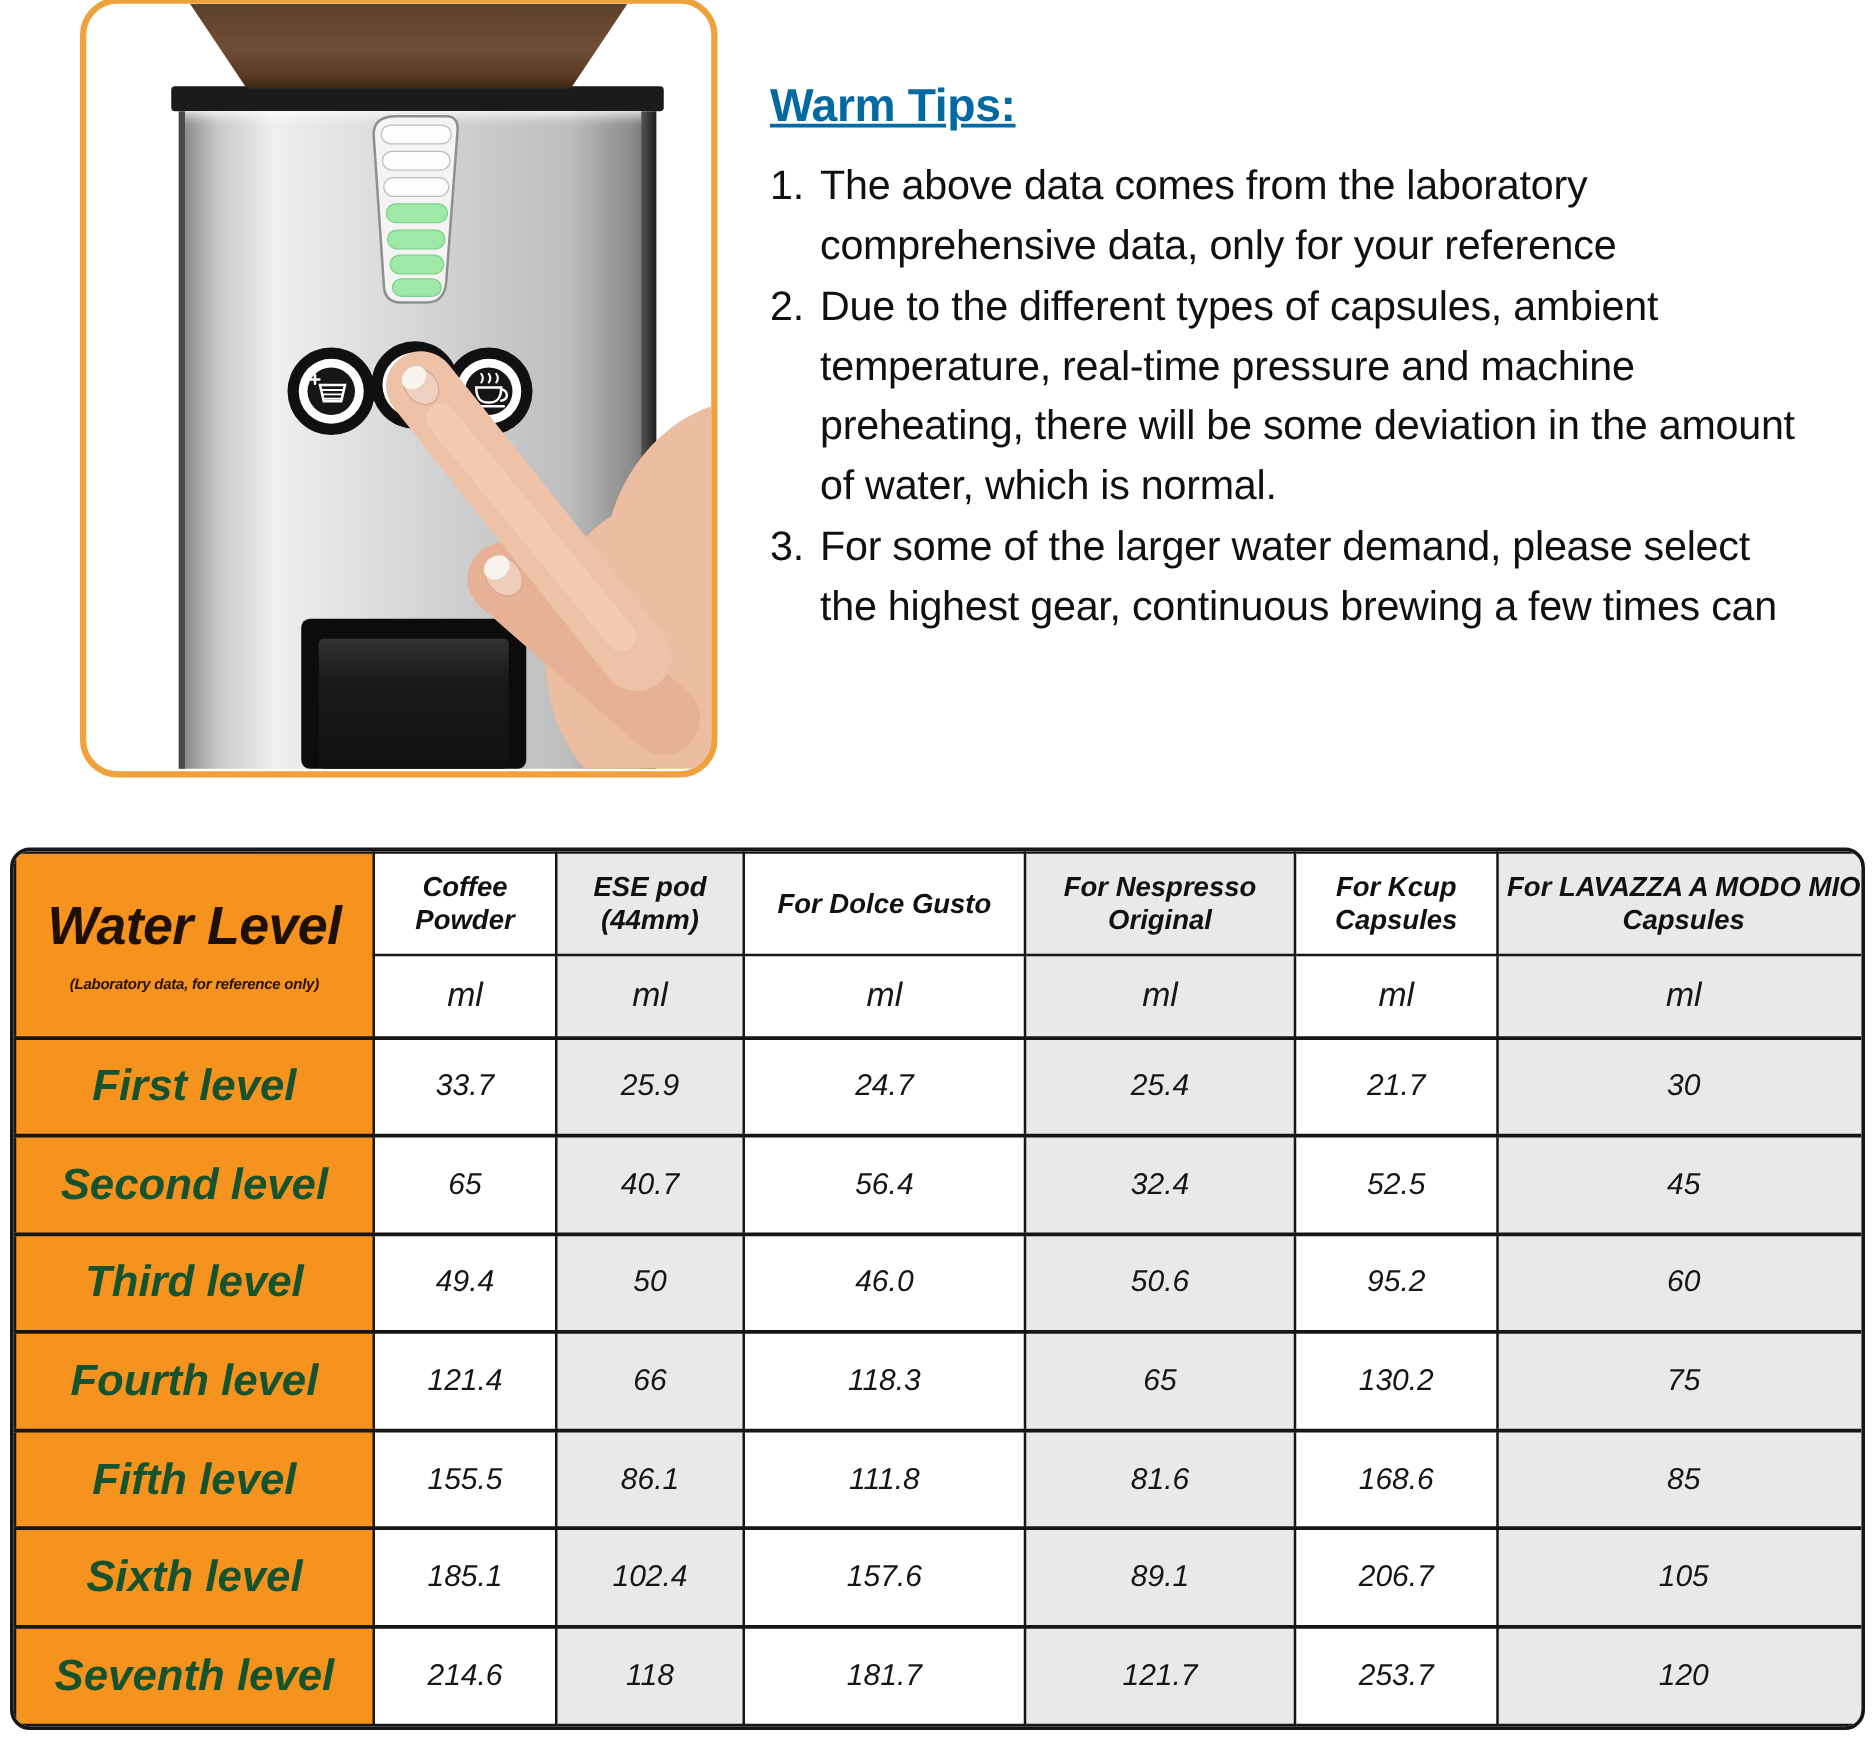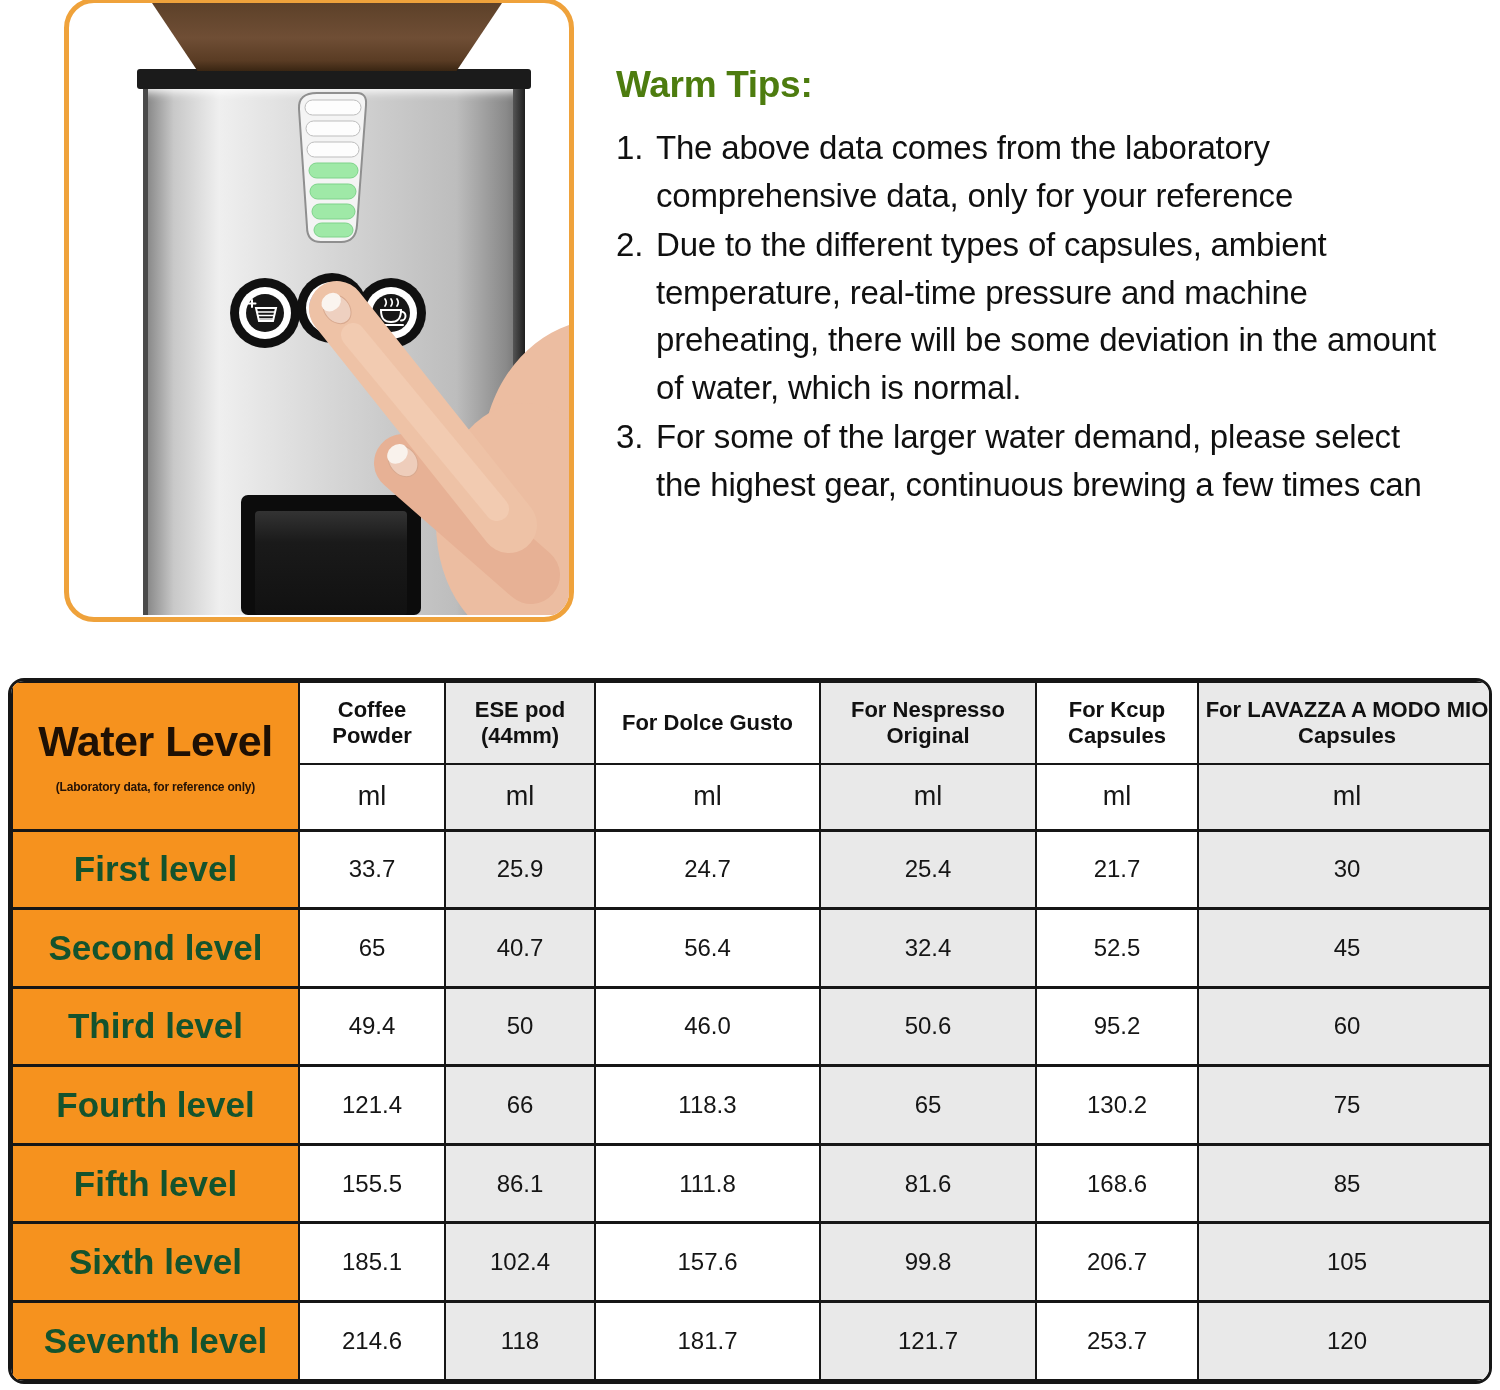--- a/index.html
+++ b/index.html
@@ -37,33 +37,33 @@
     background:#0c0c0c;border-radius:7px;z-index:2;
   }
   .dispenser-inner{
     position:absolute;left:14px;top:16px;right:14px;bottom:0;
     background:linear-gradient(180deg,#333 0%,#1a1a1a 30%,#111 100%);border-radius:4px;
   }
   .hand-svg{position:absolute;left:0;top:0;z-index:5;}
 
   
   .tips{position:absolute;left:616px;top:64px;width:838px;}
-  .tips-title{font-size:37px;font-weight:bold;color:#4d7c0f;letter-spacing:-0.3px;}
+  .tips-title{font-size:37px;font-weight:bold;color:#0369a1;letter-spacing:-0.3px;text-decoration:underline;}
   .tips-list{list-style:none;margin:18px 0 0 0;padding:0;}
   .tips-list li{display:flex;font-size:33px;line-height:1.44;color:#101010;letter-spacing:-0.2px;margin:0 0 2px 0;}
   .tip-num{flex:0 0 40px;}
   .tip-text{flex:1;}
 
   
   .table-wrap{
     position:absolute;left:8px;top:678px;width:1484px;height:706px;
     border:3px solid #161616;border-radius:16px;overflow:hidden;background:#fff;
     box-sizing:border-box;
   }
-  table.wl{width:100%;height:100%;border-collapse:collapse;table-layout:fixed;}
+  table.wl{width:100%;height:100%;border-collapse:collapse;table-layout:fixed;font-style:italic;}
   .wl th,.wl td{border:2px solid #161616;text-align:center;vertical-align:middle;padding:2px 6px;}
   .wl thead tr.names{height:82px;}
   .wl thead tr.units{height:66px;margin-top:34px;}
   .wl tbody tr{height:78px;border-top:3px solid #161616;}
   .wl th.colhead{font-size:22px;font-weight:bold;color:#111;line-height:1.18;background:#fff;}
   .wl td.ml{font-size:27px;color:#161616;background:#fff;}
   .wl .shade{background:#e9e9e9 !important;}
   .wl th.corner{background:#f6921e;padding:4px 10px;}
   .corner-title{font-size:43px;font-weight:bold;color:#1e1004;letter-spacing:-0.5px;}
   .corner-sub{font-size:12px;font-weight:bold;color:#241206;margin-top:14px;letter-spacing:-0.2px;}
@@ -251,21 +251,21 @@
           <td class="val">111.8</td>
           <td class="val shade">81.6</td>
           <td class="val">168.6</td>
           <td class="val shade">85</td>
         </tr>
         <tr>
           <th class="rowlabel">Sixth level</th>
           <td class="val">185.1</td>
           <td class="val shade">102.4</td>
           <td class="val">157.6</td>
-          <td class="val shade">99.8</td>
+          <td class="val shade">89.1</td>
           <td class="val">206.7</td>
           <td class="val shade">105</td>
         </tr>
         <tr>
           <th class="rowlabel">Seventh level</th>
           <td class="val">214.6</td>
           <td class="val shade">118</td>
           <td class="val">181.7</td>
           <td class="val shade">121.7</td>
           <td class="val">253.7</td>

